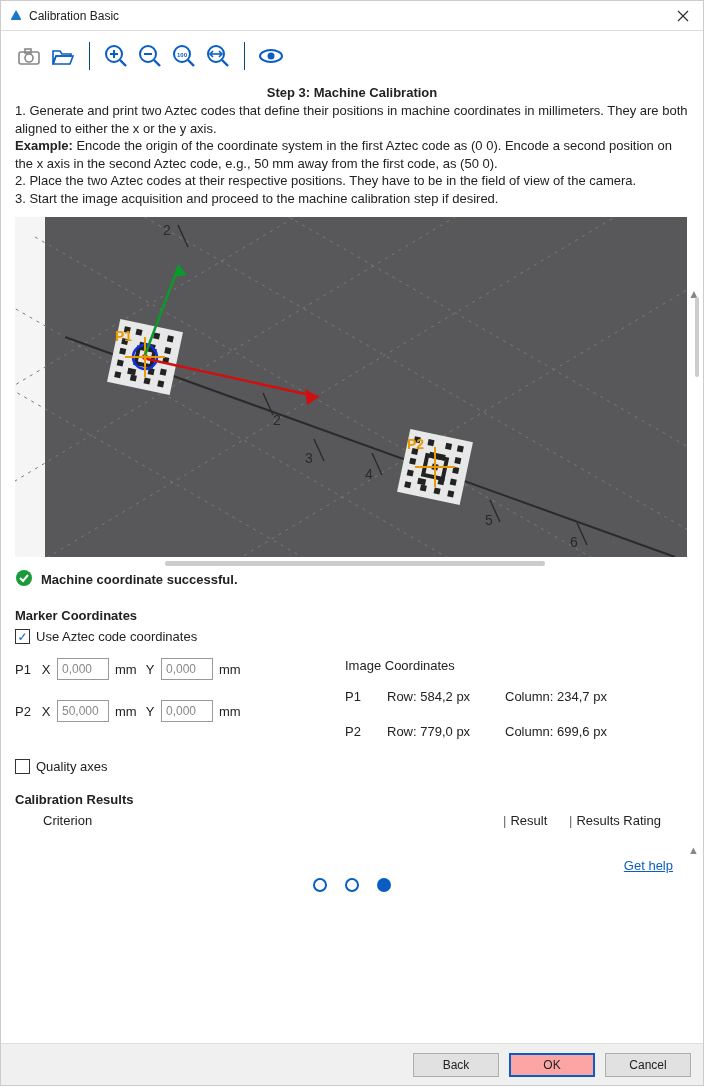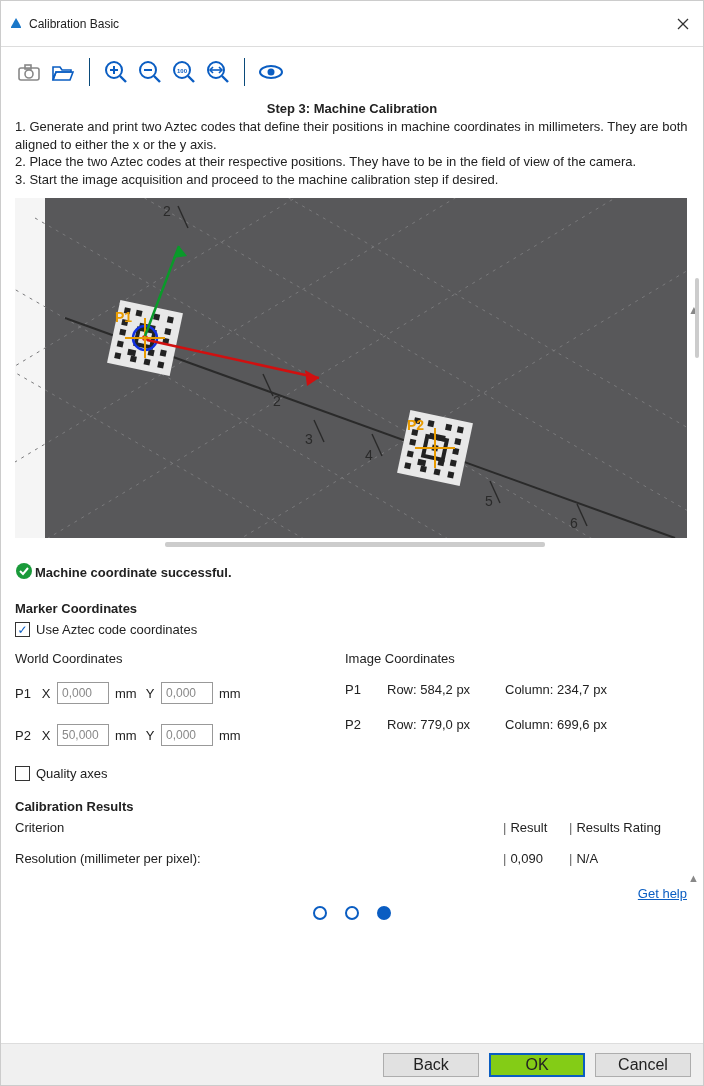--- a/index.html
+++ b/index.html
@@ -9,21 +9,21 @@
     font-size: 13px;
     color: #222;
     background: #fff;
     width: 704px;
     height: 1086px;
     border: 1px solid #ccc;
     display: flex;
     flex-direction: column;
   }
   .titlebar {
-    height: 46px;
+    height: 30px;
     border-bottom: 1px solid #ddd;
     display: flex;
     align-items: center;
     padding: 0 6px 0 8px;
   }
   .titlebar .icon { margin-right: 6px; }
   .titlebar .title { flex: 1; font-size: 12px; }
   .titlebar .close {
     width: 28px; height: 28px;
     display: flex; align-items: center; justify-content: center;
@@ -85,22 +85,22 @@
     bottom: -9px;
     left: 150px;
     width: 380px;
     height: 5px;
     background: #ccc;
     border-radius: 2px;
   }
   .status-row {
     display: flex;
     align-items: center;
-    gap: 2px;
-    margin: 24px 0 18px 0;
+    gap: 8px;
+    margin: 12px 0 18px 0;
     font-weight: 600;
   }
   .section-title { font-weight: 700; margin: 4px 0 6px 0; }
   .checkbox-row {
     display: flex; align-items: center; gap: 6px;
     margin-bottom: 14px;
   }
   .chk {
     width: 15px; height: 15px;
     border: 1px solid #333;
@@ -135,20 +135,21 @@
   .img-row {
     display: flex;
     gap: 18px;
     margin-bottom: 20px;
   }
   .img-row .lbl { width: 24px; }
   .img-row .row-val { width: 100px; }
   .img-row .col-val { }
   .results-table {
     margin-top: 4px;
+    margin-left: 28px;
   }
   .results-header {
     display: flex;
     margin-bottom: 16px;
   }
   .results-header .c1 { flex: 1; }
   .results-header .c2 { width: 66px; }
   .results-header .c3 { width: 120px; }
   .results-row {
     display: flex;
@@ -160,21 +161,21 @@
   .vbar { color: #666; padding-right: 4px; }
   .footer-area { position: relative; height: 60px; }
   .caret-up {
     position: absolute;
     right: -10px; top: 0px;
     font-size: 11px; color: #888;
     cursor: pointer;
   }
   .help-link {
     position: absolute;
-    right: 2px; top: 14px;
+    right: 16px; top: 14px;
     color: #0a5dc2;
     text-decoration: underline;
     cursor: pointer;
   }
   .steps {
     position: absolute;
     left: 50%;
     top: 34px;
     transform: translateX(-50%);
     display: flex; gap: 18px;
@@ -191,32 +192,32 @@
     height: 42px;
     background: #f0f0f0;
     border-top: 1px solid #ddd;
     display: flex;
     align-items: center;
     justify-content: flex-end;
     padding: 0 12px;
     gap: 10px;
   }
   .btn {
-    width: 96px;
+    width: 86px;
     height: 24px;
     background: #e1e1e1;
     border: 1px solid #adadad;
-    font-size: 16px;
+    font-size: 12px;
     cursor: pointer;
     display: inline-flex;
     align-items: center;
     justify-content: center;
   }
   .btn.primary {
-    background: #84cc16;
+    background: #fca5a5;
     border: 2px solid #0a5dc2;
   }
 </style>
 </head>
 <body>
 
 <div class="titlebar">
   <span class="icon">
     <svg width="14" height="14" viewBox="0 0 14 14">
       <polygon points="2,12 7,3 10,8 12,12 12,13 2,13" fill="#1b77c8"></polygon>
@@ -284,20 +285,23 @@
         <circle cx="13" cy="10" r="3.5" fill="#0a5dc2"></circle>
       </svg>
   </span>
 </div>
 
 <div class="content">
 
   <div class="step-title">Step 3: Machine Calibration</div>
   <div class="instructions">
     <div>1. Generate and print two Aztec codes that define their positions in machine coordinates in millimeters. They are both aligned to either the x or the y axis.</div>
+    <div>
+      <span class="example">Example:</span><span> Encode the origin of the coordinate system in the first Aztec code as (0 0). Encode a second position on the x axis in the second Aztec code, e.g., 50 mm away from the first code, as (50 0).</span>
+    </div>
     <div>2. Place the two Aztec codes at their respective positions. They have to be in the field of view of the camera.</div>
     <div>3. Start the image acquisition and proceed to the machine calibration step if desired.</div>
   </div>
 
   <span class="expand-caret">▲</span>
 
   <div class="viewer-wrap">
     <div class="viewer">
       <svg width="672" height="340" viewBox="0 0 672 340">
 
@@ -421,21 +425,20 @@
   </div>
 
   <div class="section-title">Marker Coordinates</div>
   <div class="checkbox-row">
     <span class="chk">✓</span>
     <span>Use Aztec code coordinates</span>
   </div>
 
   <div class="cols">
     <div class="col-left">
-      <div class="subhead">World Coordinates</div>
       <div class="coord-row">
         <span class="lbl">P1</span>
         <span class="axis">X</span>
         <input class="num-input" value="0,000" style="">
         <span class="unit">mm</span>
         <span class="axis">Y</span>
         <input class="num-input" value="0,000" style="">
         <span class="unit">mm</span>
       </div>
       <div class="coord-row">
@@ -468,25 +471,20 @@
     <span>Quality axes</span>
   </div>
 
   <div class="section-title" style="margin-top:18px;">Calibration Results</div>
   <div class="results-table">
     <div class="results-header">
       <span class="c1">Criterion</span>
       <span class="c2"><span class="vbar">|</span><span>Result</span></span>
       <span class="c3"><span class="vbar">|</span><span>Results Rating</span></span>
     </div>
-    <div class="results-row">
-      <span class="c1">Resolution (millimeter per pixel):</span>
-      <span class="c2"><span class="vbar">|</span><span>0,090</span></span>
-      <span class="c3"><span class="vbar">|</span><span>N/A</span></span>
-    </div>
   </div>
 
   <div class="footer-area">
     <span class="caret-up">▲</span>
     <a class="help-link">Get help</a>
     <div class="steps">
       <span class="step-dot"></span>
       <span class="step-dot"></span>
       <span class="step-dot active"></span>
     </div>

